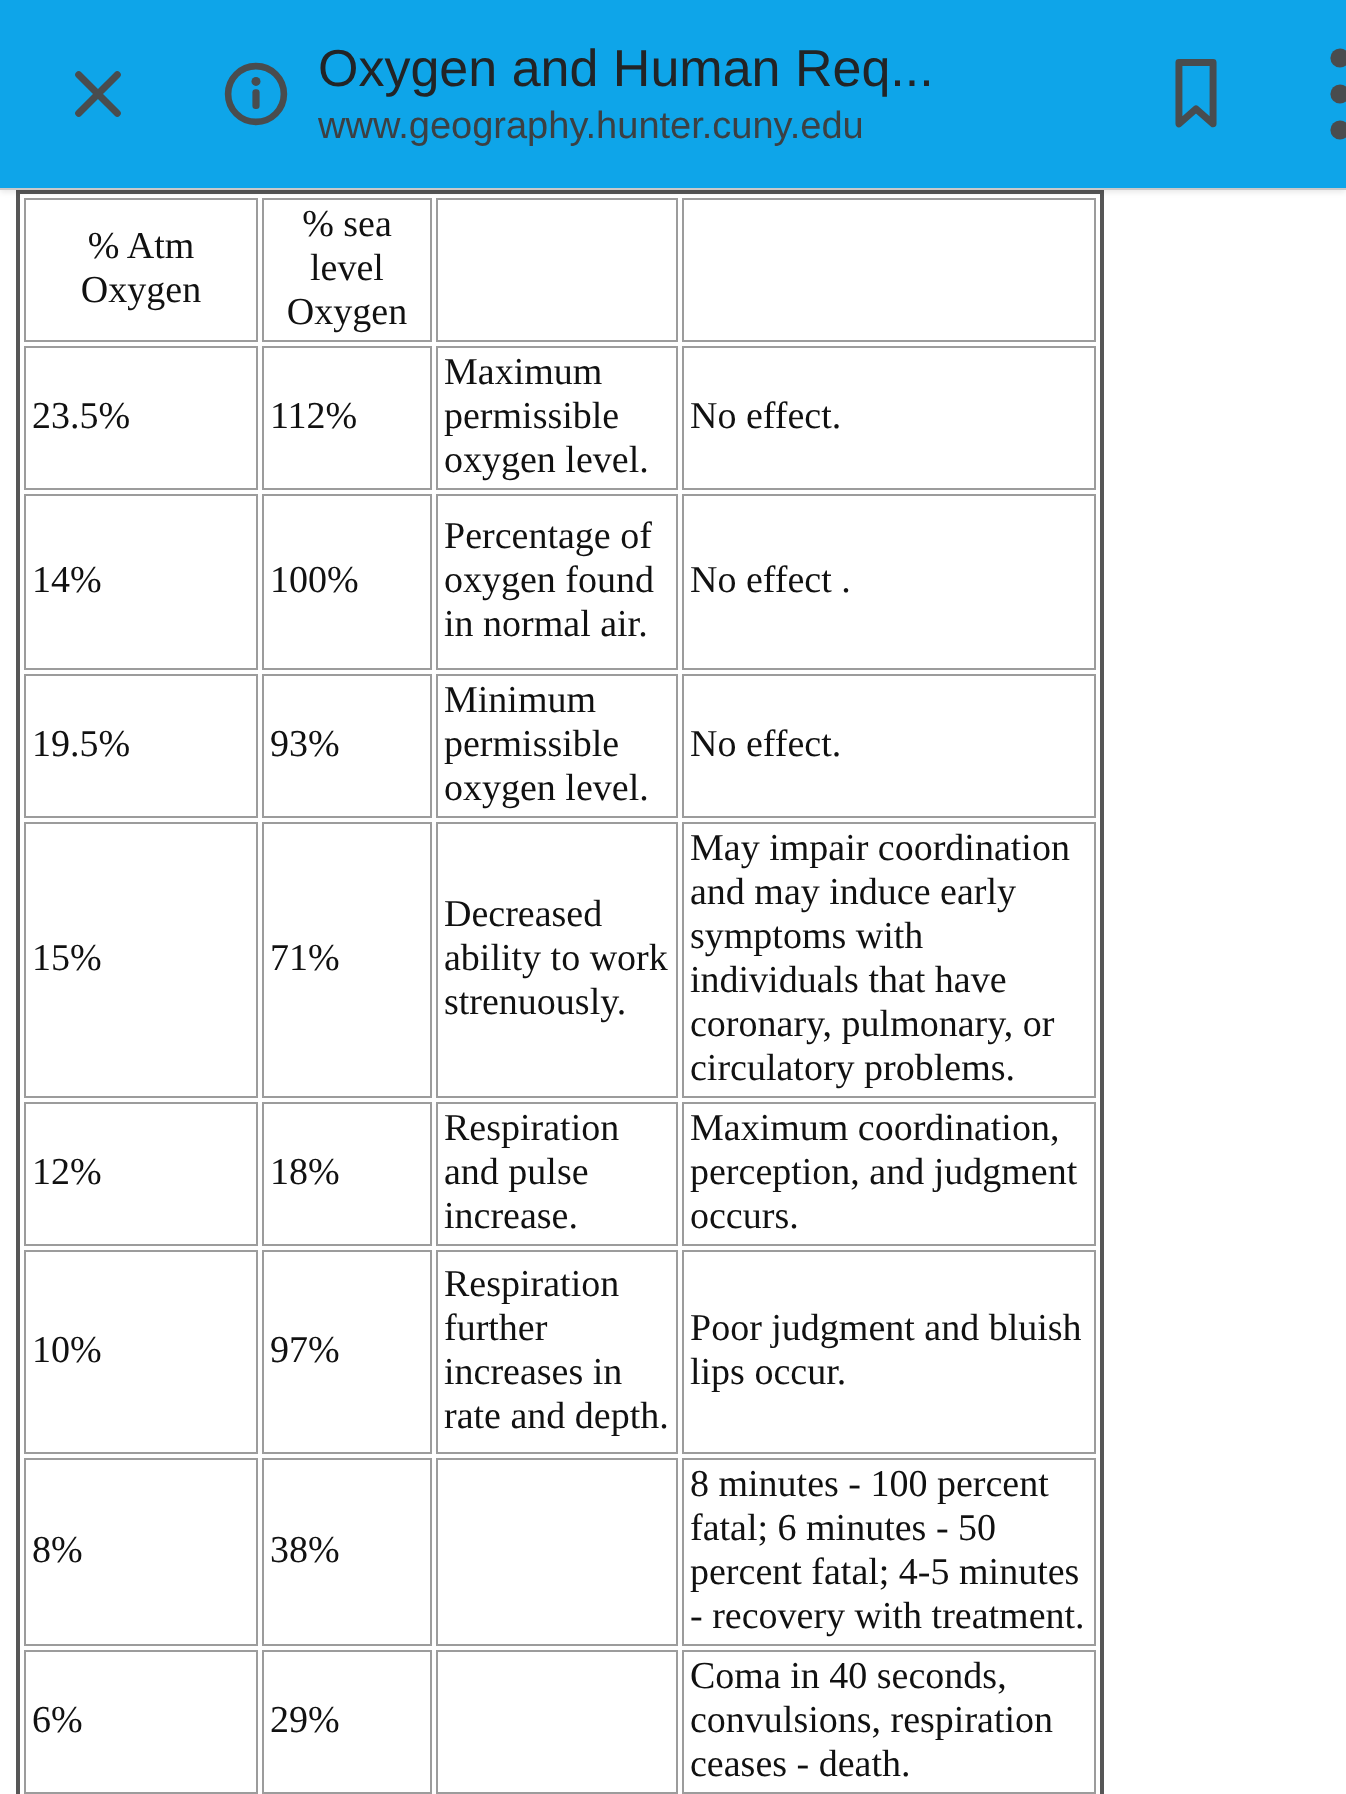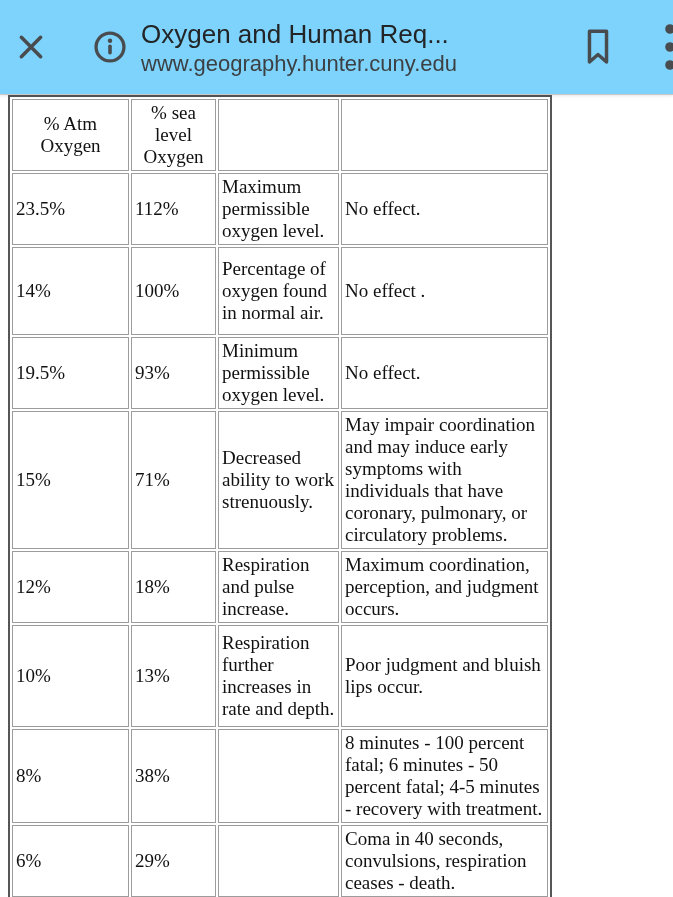--- a/index.html
+++ b/index.html
@@ -2,40 +2,40 @@
 <html><head>
 <meta charset="utf-8">
 <style>
   * { box-sizing: border-box; margin: 0; padding: 0; }
   html, body { width: 673px; background: #ffffff; font-family: "Liberation Sans", sans-serif; }
   body { height: 897px; overflow: hidden; }
 
   
   .topbar {
     height: 95px;
-    background: #7dd3fc;
+    background: #0ea5e9;
     border-bottom: 1px solid #c9c9c9;
     box-shadow: 0 1px 3px rgba(0,0,0,0.10);
     display: flex;
     align-items: center;
-    padding-left: 14px;
+    padding-left: 32px;
     overflow: hidden;
     position: relative;
   }
   .icon-btn { background: none; border: none; cursor: pointer; display: flex; align-items: center; justify-content: center; padding: 0; flex: 0 0 auto; }
   .icon-btn svg { display: block; }
   .close-btn { width: 34px; height: 34px; }
   .info-wrap { margin-left: 44px; width: 36px; height: 40px; }
   .title-block { margin-left: 13px; flex: 1 1 auto; min-width: 0; overflow: hidden; }
   .page-title {
     font-size: 26px; line-height: 33px; color: #222426; font-weight: 400;
     white-space: nowrap; overflow: hidden;
   }
   .page-url {
-    font-size: 22px; line-height: 25px; color: #3c4043; font-weight: 400;
+    font-size: 19px; line-height: 25px; color: #3c4043; font-weight: 400;
     white-space: nowrap; overflow: hidden;
   }
   .bookmark-btn { width: 38px; height: 42px; margin-right: 46px; }
   .overflow-btn { width: 14px; height: 62px; margin-right: -4px; }
 
   
   .content { background: #ffffff; }
   .doc-heading {
     margin: 31px 8px 14px 8px;
     font-family: "Liberation Serif", serif;
@@ -164,21 +164,21 @@
 
       <tr style="height:64px">
         <td class="c-atm">12%</td>
         <td class="c-sea">18%</td>
         <td>Respiration and pulse increase.</td>
         <td>Maximum coordination, perception, and judgment occurs.</td>
       </tr>
 
       <tr style="height:102px">
         <td class="c-atm">10%</td>
-        <td class="c-sea">13%</td>
+        <td class="c-sea">97%</td>
         <td>Respiration further increases in rate and depth.</td>
         <td>Poor judgment and bluish lips occur.</td>
       </tr>
 
       <tr style="height:72px">
         <td class="c-atm">8%</td>
         <td class="c-sea">38%</td>
         <td></td>
         <td>8 minutes - 100 percent fatal; 6 minutes - 50 percent fatal; 4-5 minutes - recovery with treatment.</td>
       </tr>

